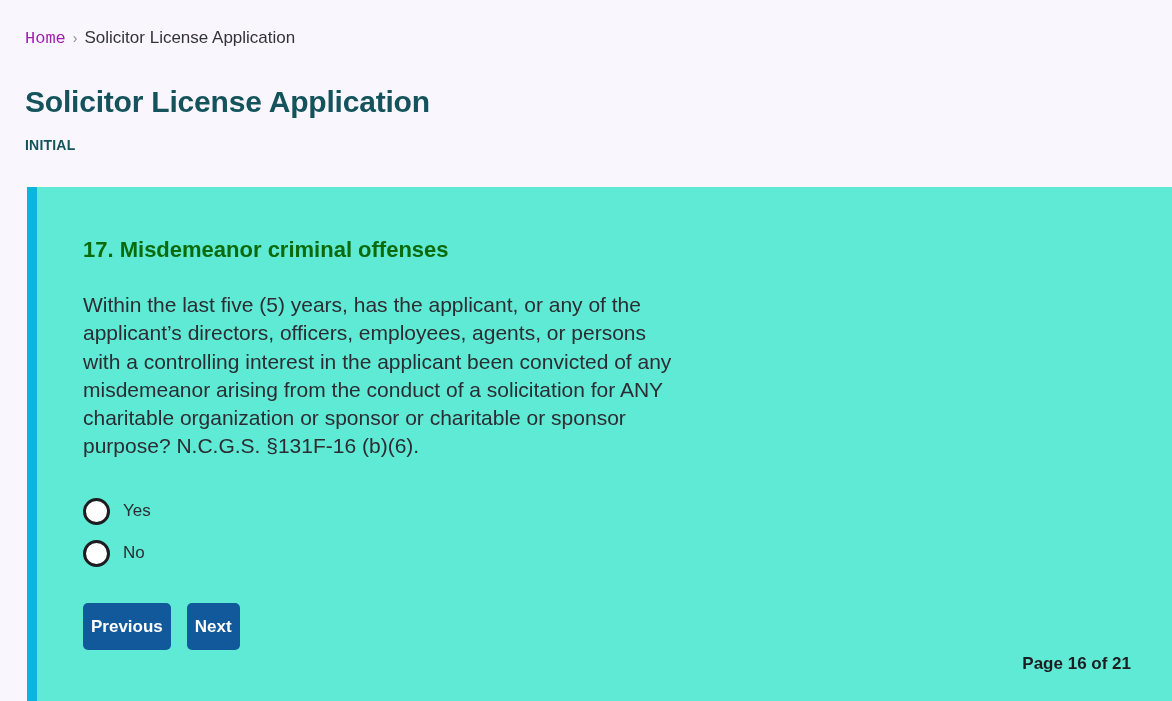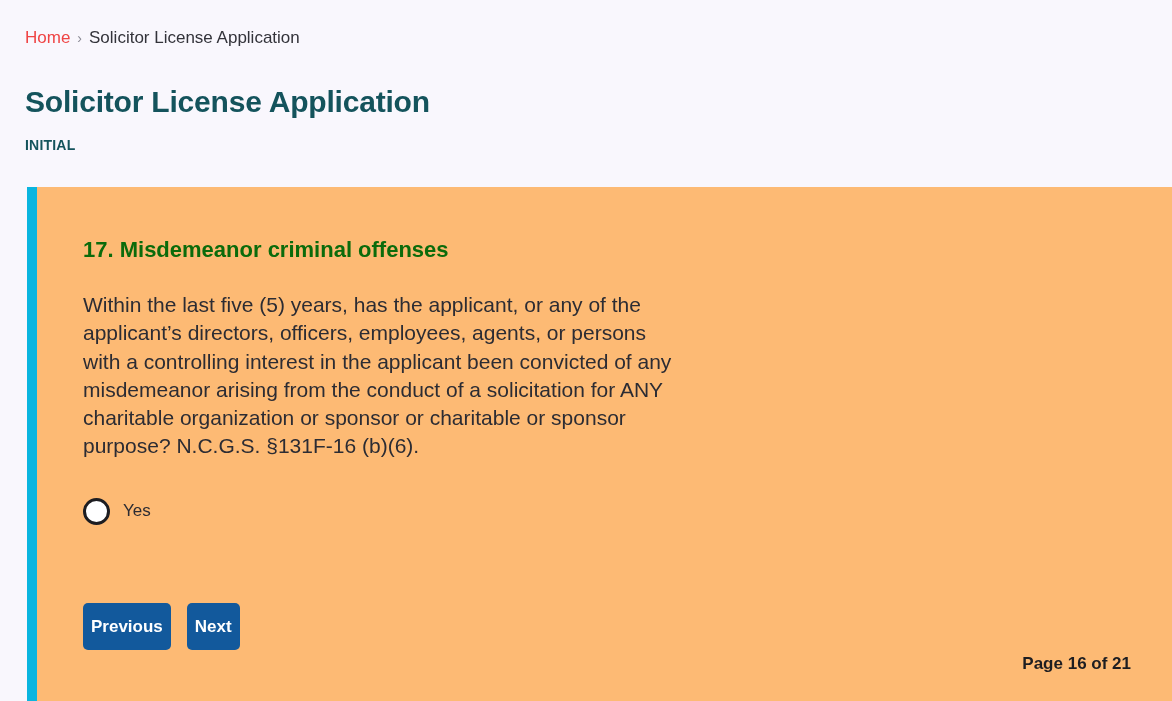--- a/index.html
+++ b/index.html
@@ -18,23 +18,24 @@
   
   .breadcrumb {
     position: absolute;
     left: 25px;
     top: 26px;
     font-size: 17px;
     line-height: 24px;
     white-space: nowrap;
   }
   .breadcrumb .crumb-link {
-    color: #ef4444;
+    color: #a21caf;
     text-decoration: none;
     cursor: pointer;
+    font-family: Liberation Mono, monospace;
   }
   .breadcrumb .crumb-sep {
     color: #8a8a95;
     margin: 0 7px;
     font-size: 14px;
   }
   .breadcrumb .crumb-current {
     color: #33333a;
   }
 
@@ -62,21 +63,21 @@
     letter-spacing: 0.2px;
   }
 
   
   .question-panel {
     position: absolute;
     left: 27px;
     top: 187px;
     width: 1145px;
     height: 514px;
-    background: #fdba74;
+    background: #5eead4;
     box-sizing: border-box;
     border-left: 10px solid #0bb5df;
   }
   .panel-inner {
     position: relative;
     width: 100%;
     height: 100%;
   }
 
   .question-heading {
@@ -181,20 +182,24 @@
 
     <h2 class="question-heading">17. Misdemeanor criminal offenses</h2>
 
     <p class="question-body">Within the last five (5) years, has the applicant, or any of the applicant’s directors, officers, employees, agents, or persons with a controlling interest in the applicant been convicted of any misdemeanor arising from the conduct of a solicitation for ANY charitable organization or sponsor or charitable or sponsor purpose? N.C.G.S. §131F-16 (b)(6).</p>
 
     <div class="options">
       <div class="option-row">
         <span class="radio-circle"></span>
         <span class="option-label">Yes</span>
       </div>
+      <div class="option-row">
+        <span class="radio-circle"></span>
+        <span class="option-label">No</span>
+      </div>
     </div>
 
     <div class="actions">
       <button class="btn">Previous</button>
       <button class="btn">Next</button>
     </div>
 
     <div class="page-counter">Page 16 of 21</div>
 
   </div>

